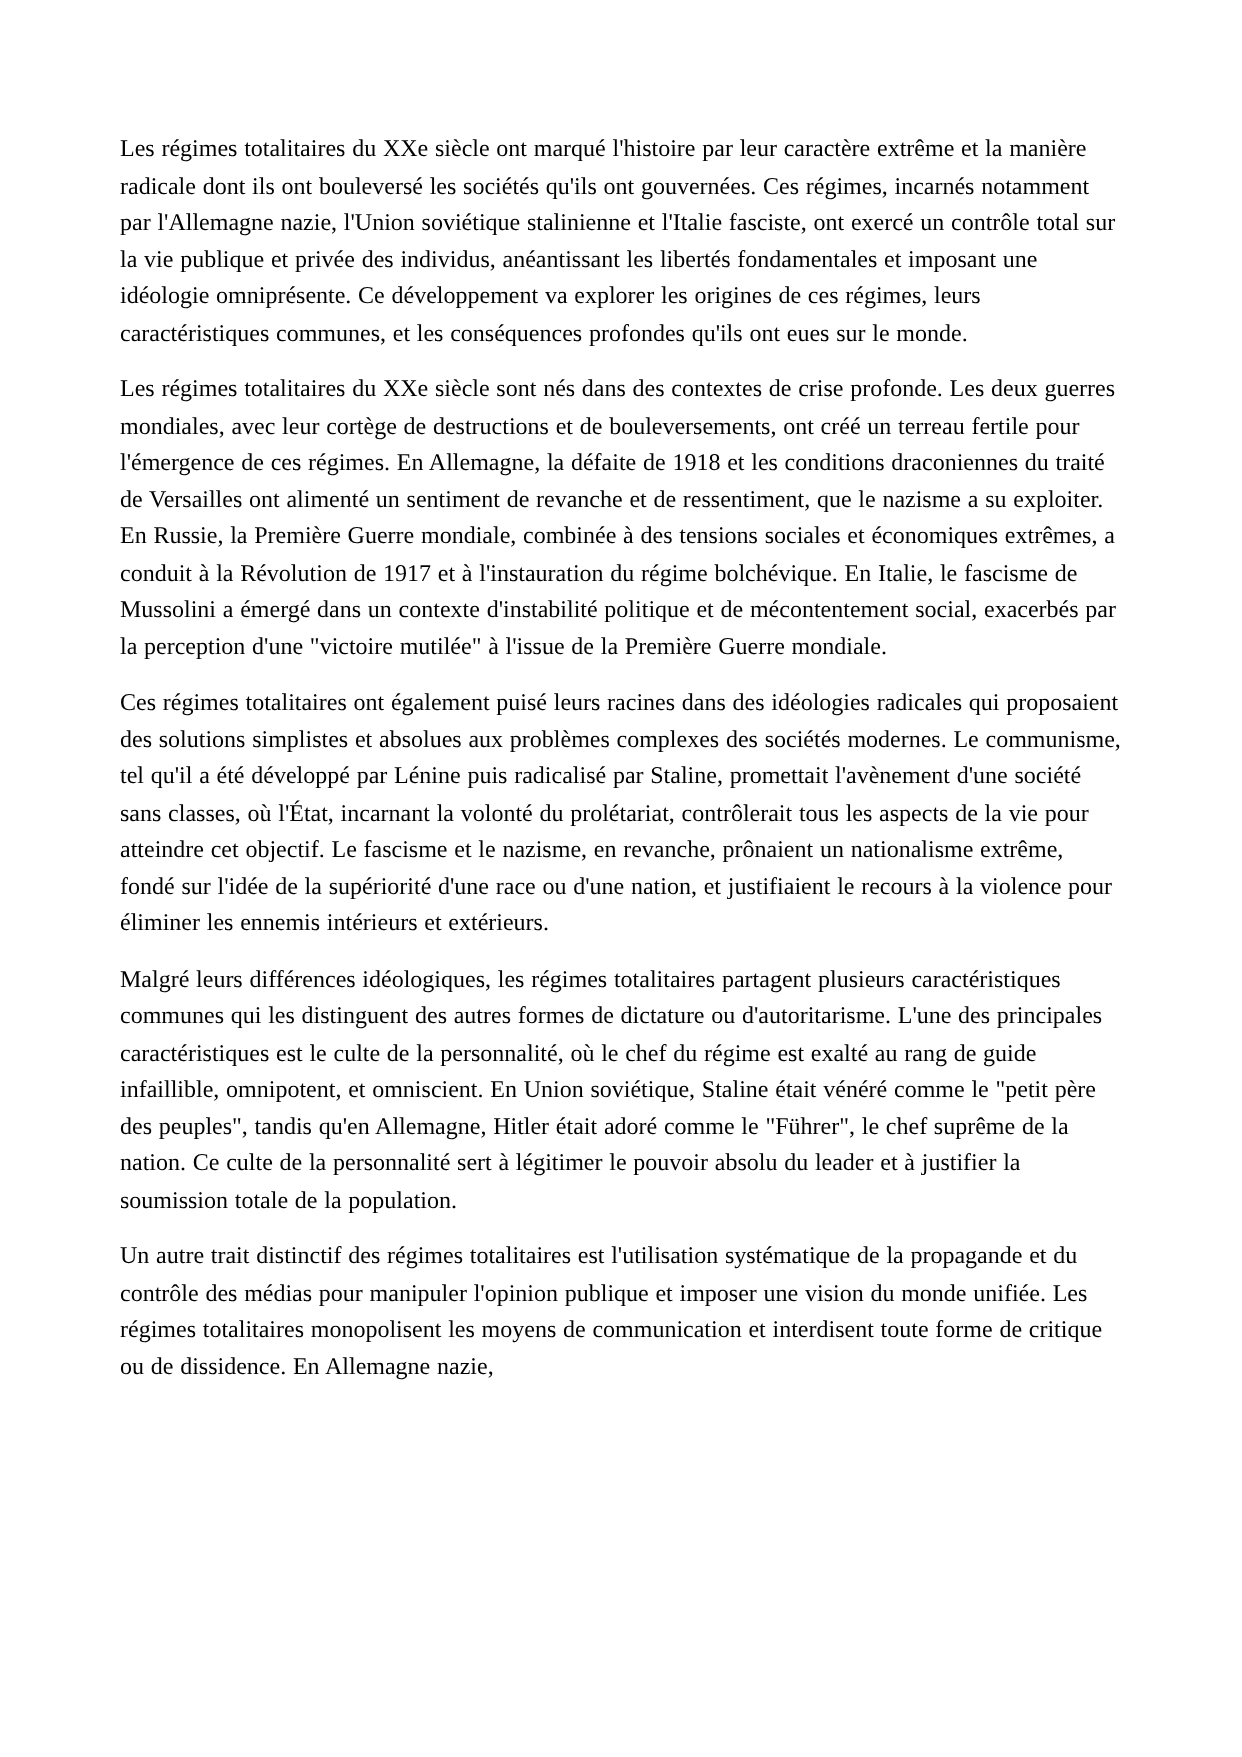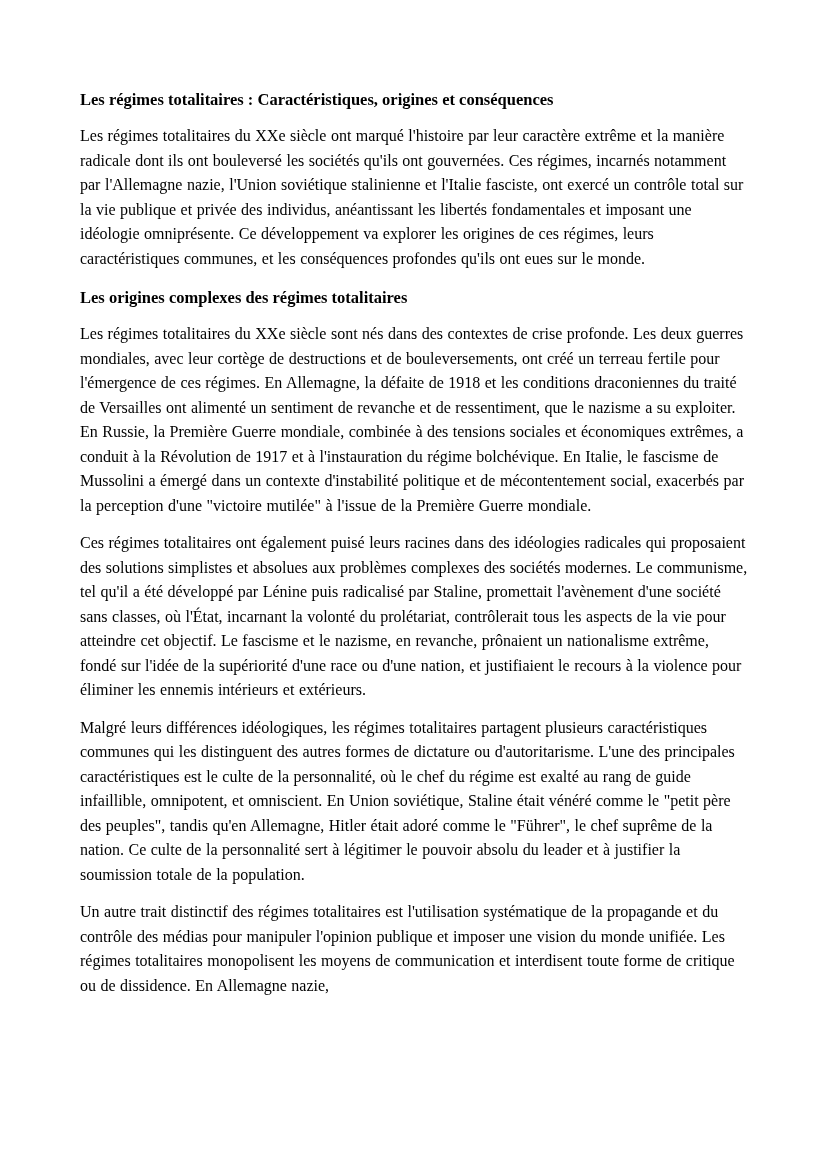--- a/index.html
+++ b/index.html
@@ -37,25 +37,23 @@
     margin: 0 0 13px 0;
     text-align: left;
     color: #000000;
     word-spacing: 0.5px;
   }
 </style>
 </head>
 <body>
 
 <div class="page">
-  <h1 class="doc-title">Les régimes totalitaires : Caractéristiques, origines et conséquences</h1>
 
   <p class="doc-paragraph">Les régimes totalitaires du XXe siècle ont marqué l'histoire par leur caractère extrême et la manière radicale dont ils ont bouleversé les sociétés qu'ils ont gouvernées. Ces régimes, incarnés notamment par l'Allemagne nazie, l'Union soviétique stalinienne et l'Italie fasciste, ont exercé un contrôle total sur la vie publique et privée des individus, anéantissant les libertés fondamentales et imposant une idéologie omniprésente. Ce développement va explorer les origines de ces régimes, leurs caractéristiques communes, et les conséquences profondes qu'ils ont eues sur le monde.</p>
 
-  <h2 class="doc-heading">Les origines complexes des régimes totalitaires</h2>
 
   <p class="doc-paragraph">Les régimes totalitaires du XXe siècle sont nés dans des contextes de crise profonde. Les deux guerres mondiales, avec leur cortège de destructions et de bouleversements, ont créé un terreau fertile pour l'émergence de ces régimes. En Allemagne, la défaite de 1918 et les conditions draconiennes du traité de Versailles ont alimenté un sentiment de revanche et de ressentiment, que le nazisme a su exploiter. En Russie, la Première Guerre mondiale, combinée à des tensions sociales et économiques extrêmes, a conduit à la Révolution de 1917 et à l'instauration du régime bolchévique. En Italie, le fascisme de Mussolini a émergé dans un contexte d'instabilité politique et de mécontentement social, exacerbés par la perception d'une "victoire mutilée" à l'issue de la Première Guerre mondiale.</p>
 
   <p class="doc-paragraph">Ces régimes totalitaires ont également puisé leurs racines dans des idéologies radicales qui proposaient des solutions simplistes et absolues aux problèmes complexes des sociétés modernes. Le communisme, tel qu'il a été développé par Lénine puis radicalisé par Staline, promettait l'avènement d'une société sans classes, où l'État, incarnant la volonté du prolétariat, contrôlerait tous les aspects de la vie pour atteindre cet objectif. Le fascisme et le nazisme, en revanche, prônaient un nationalisme extrême, fondé sur l'idée de la supériorité d'une race ou d'une nation, et justifiaient le recours à la violence pour éliminer les ennemis intérieurs et extérieurs.</p>
 
 
   <p class="doc-paragraph">Malgré leurs différences idéologiques, les régimes totalitaires partagent plusieurs caractéristiques communes qui les distinguent des autres formes de dictature ou d'autoritarisme. L'une des principales caractéristiques est le culte de la personnalité, où le chef du régime est exalté au rang de guide infaillible, omnipotent, et omniscient. En Union soviétique, Staline était vénéré comme le "petit père des peuples", tandis qu'en Allemagne, Hitler était adoré comme le "Führer", le chef suprême de la nation. Ce culte de la personnalité sert à légitimer le pouvoir absolu du leader et à justifier la soumission totale de la population.</p>
 
   <p class="doc-paragraph">Un autre trait distinctif des régimes totalitaires est l'utilisation systématique de la propagande et du contrôle des médias pour manipuler l'opinion publique et imposer une vision du monde unifiée. Les régimes totalitaires monopolisent les moyens de communication et interdisent toute forme de critique ou de dissidence. En Allemagne nazie,</p>
 </div>

